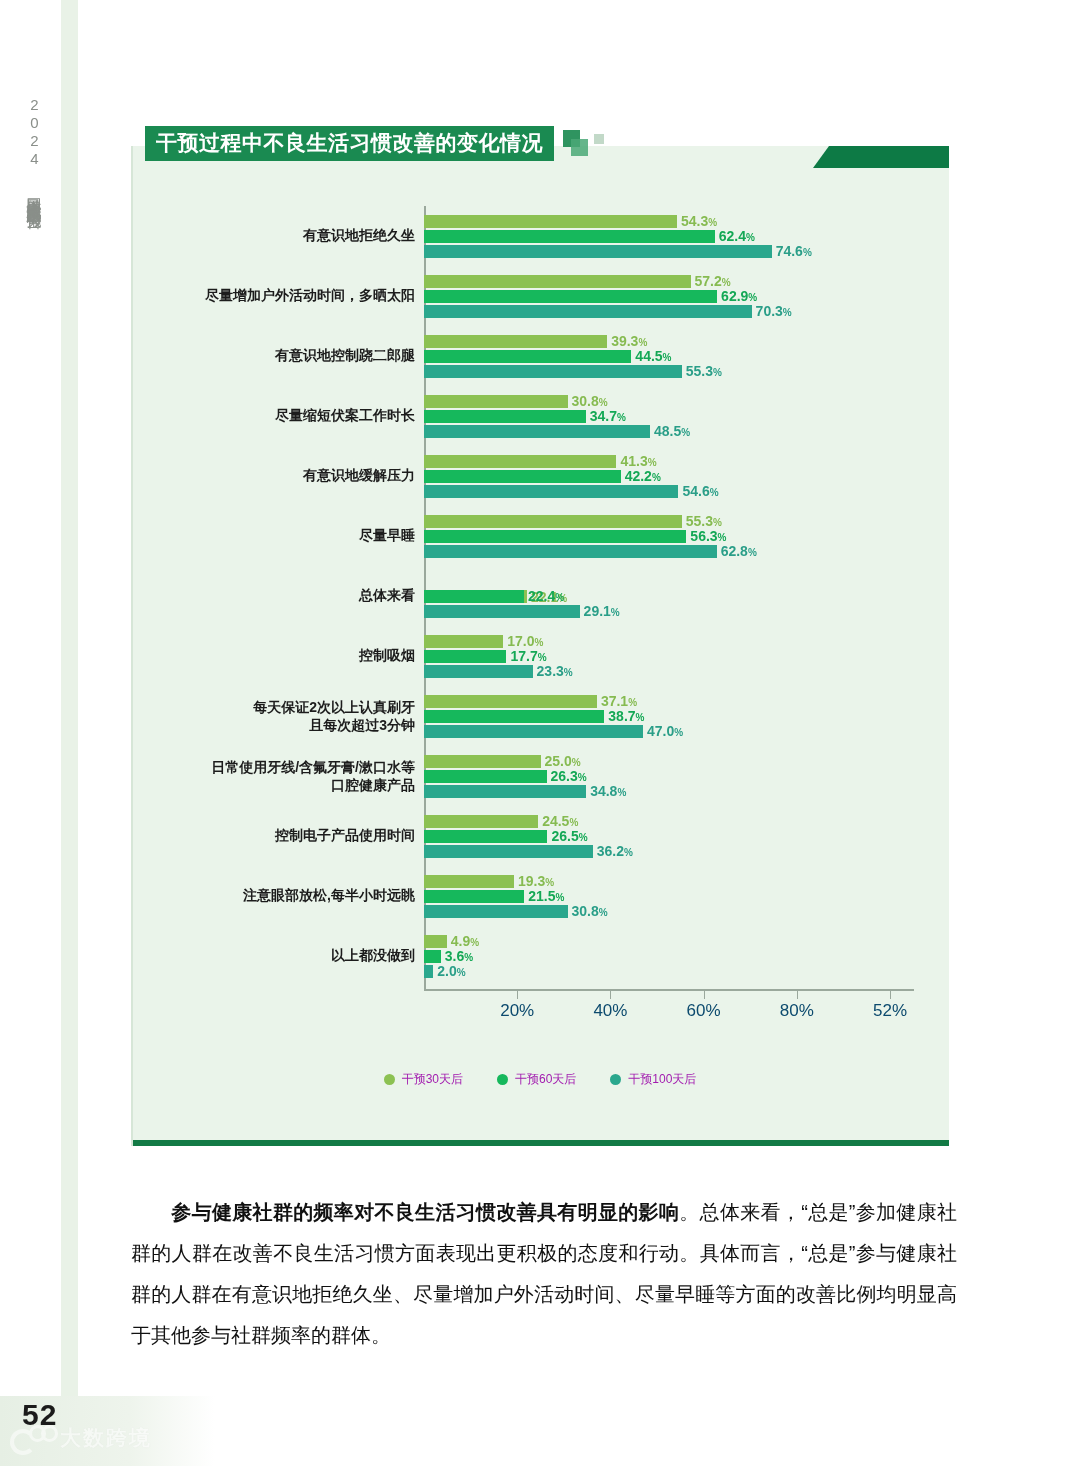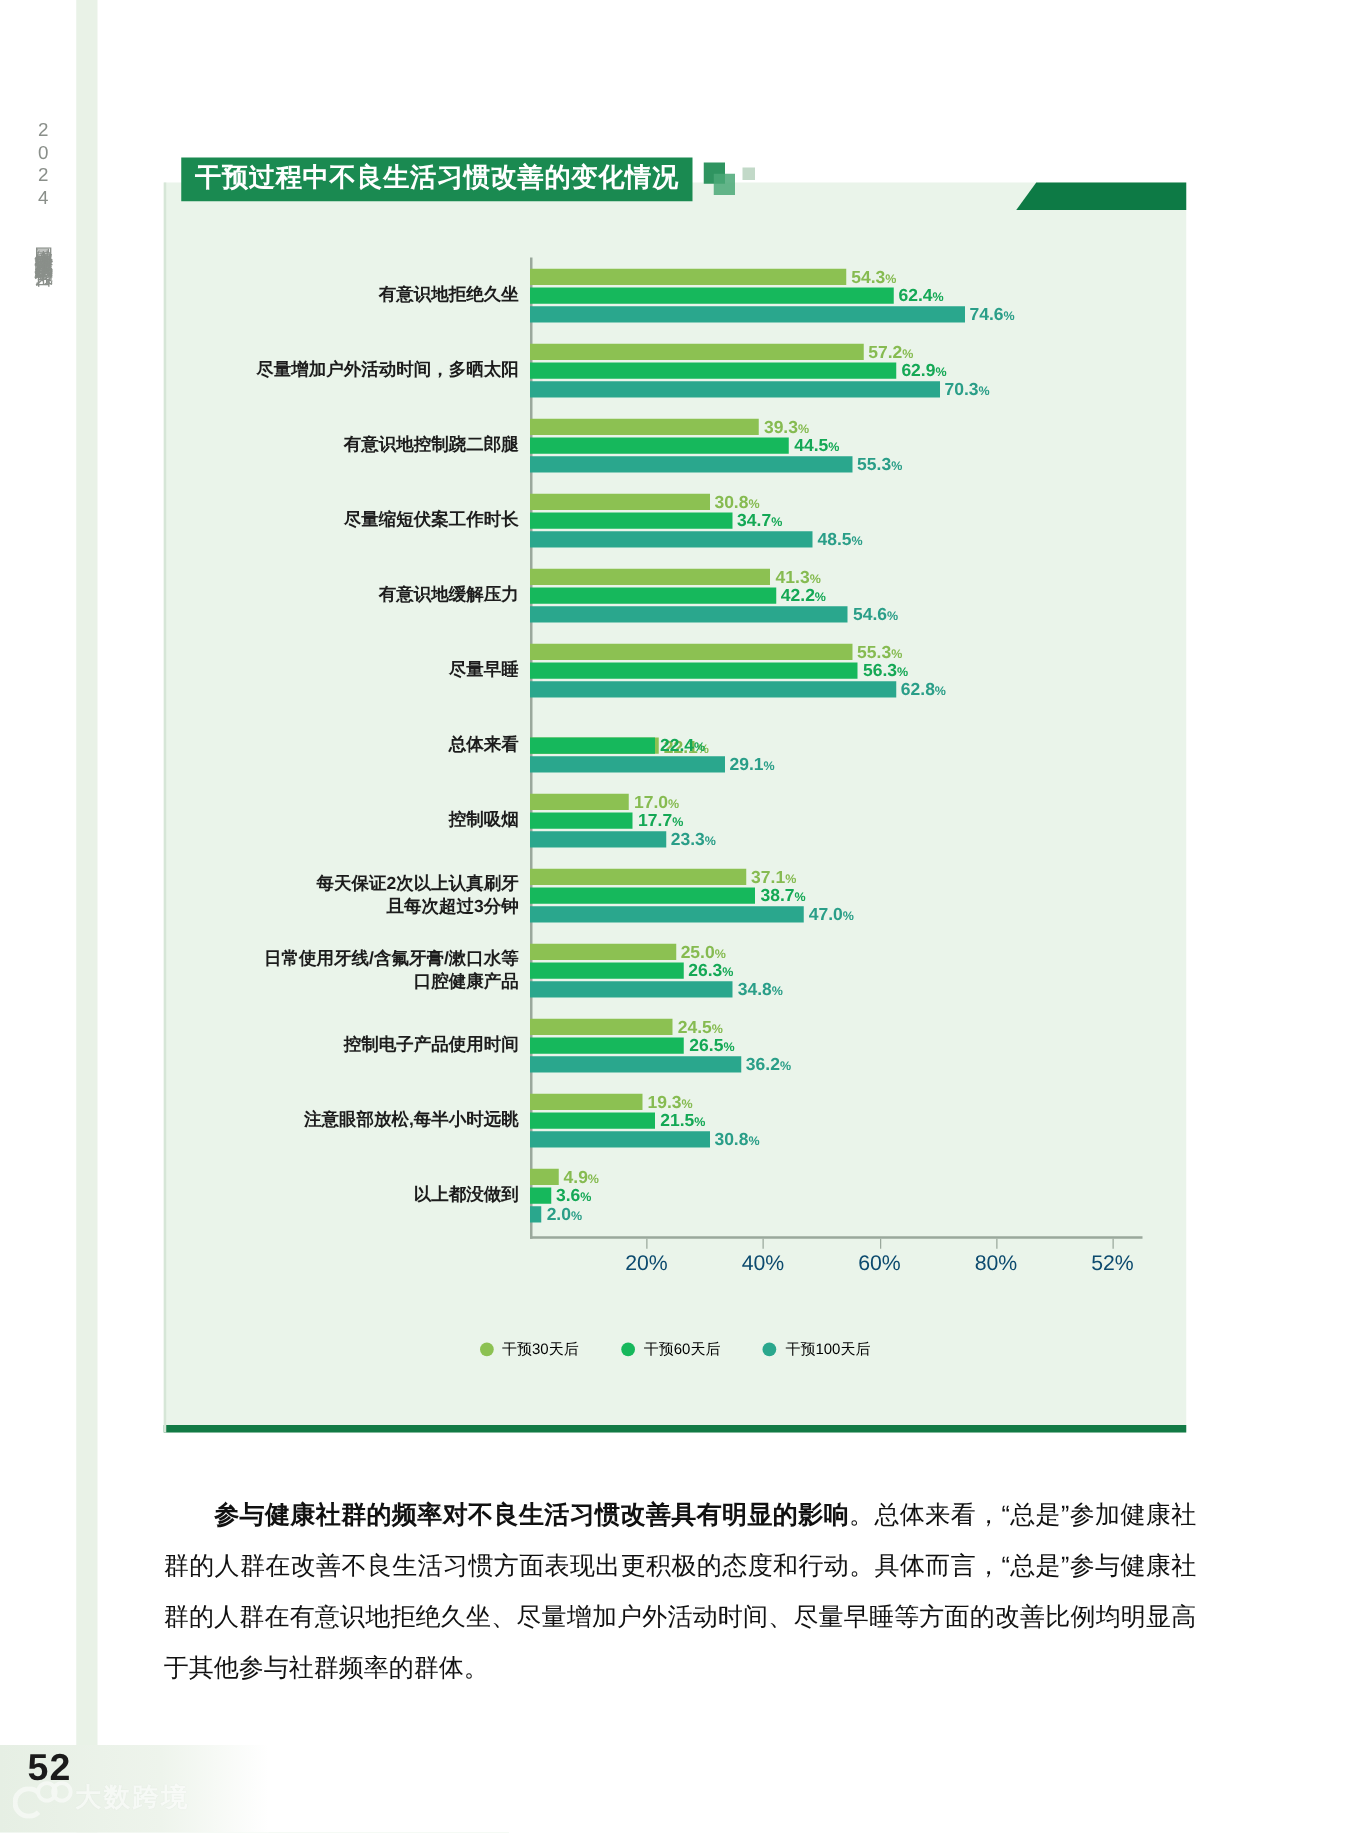--- a/index.html
+++ b/index.html
@@ -85,21 +85,21 @@
   .v0{color:#86bb51;}
   .v1{color:#14a855;}
   .v2{color:#2a9e88;}
   
   .legend{
     position:absolute;left:0;top:925px;width:818px;
     display:flex;justify-content:center;gap:34px;align-items:center;
   }
   .legend-item{display:flex;align-items:center;gap:7px;}
   .legend-dot{width:11px;height:11px;border-radius:50%;}
-  .legend-text{font-size:12px;color:#000000;white-space:nowrap;}
+  .legend-text{font-size:12px;color:#a21caf;white-space:nowrap;}
   
   .body-text{
     position:absolute;left:131px;top:1192px;width:826px;
     font-size:20px;line-height:41px;color:#111111;
     text-align:justify;text-justify:inter-ideograph;
   }
   .body-text b{font-weight:bold;}
   .indent{display:inline-block;width:40px;}
   
   .footer-band{

